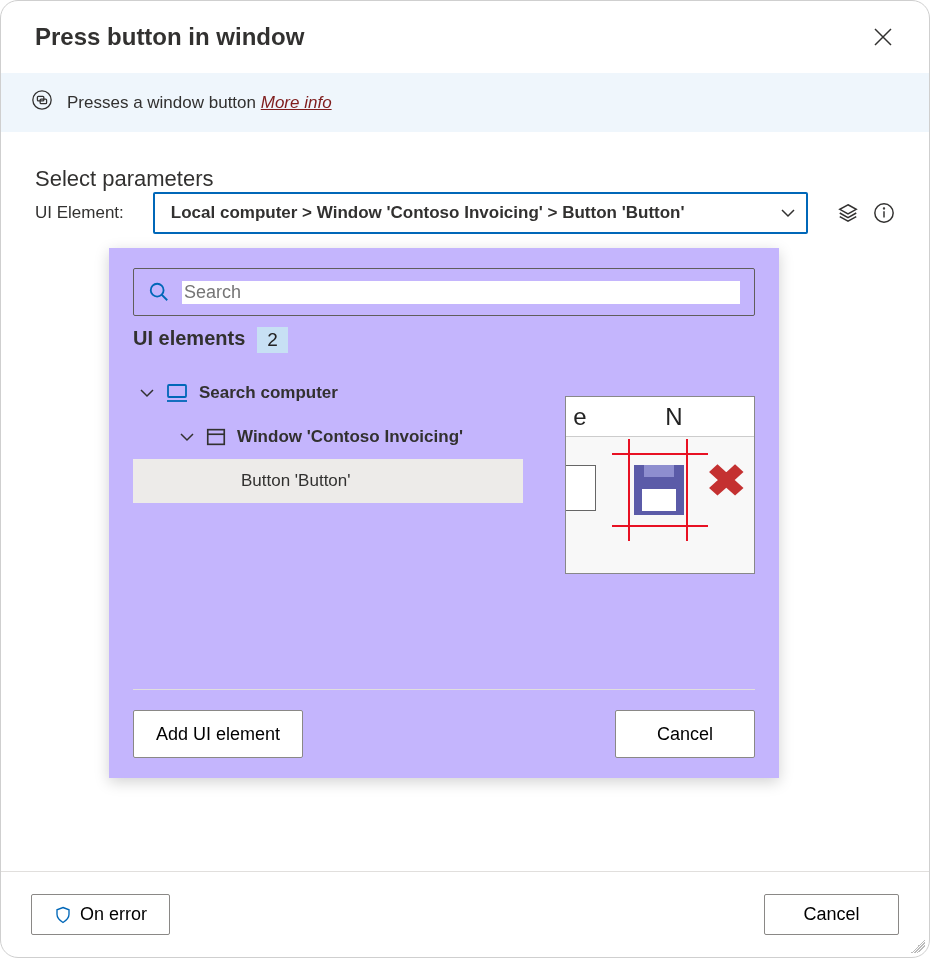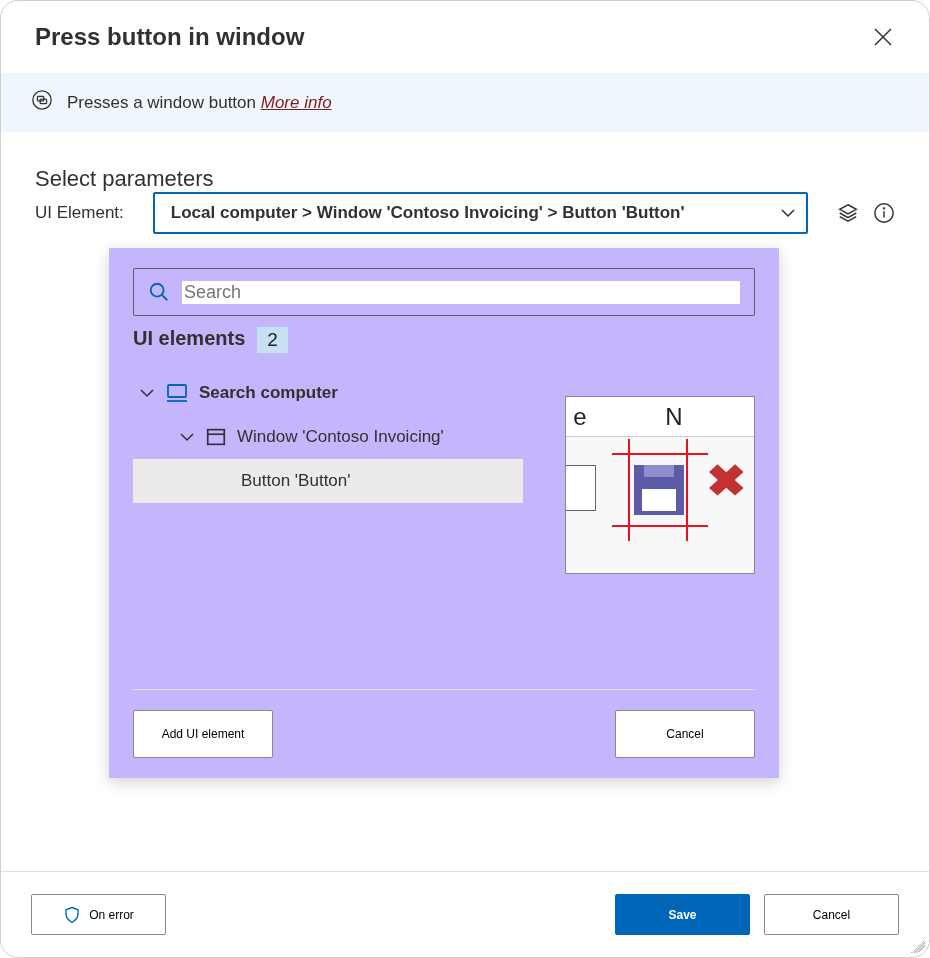--- a/index.html
+++ b/index.html
@@ -122,21 +122,21 @@
     font-weight: 400;
     padding: 2px 10px;
     font-size: 19px;
   }
   .tree { margin-top: 18px; font-size: 17px; }
   .tree-row {
     display: flex; align-items: center; gap: 10px;
     height: 44px;
   }
   .tree-row.level1 { padding-left: 6px; font-weight: 600; }
-  .tree-row.level2 { padding-left: 46px; font-weight: 400; }
+  .tree-row.level2 { padding-left: 46px; font-weight: 700; }
   .tree-row.level3 {
     padding-left: 108px;
     background: #edebe9;
     width: 390px;
   }
   .chevron { width:16px; height:16px; }
   .preview {
     position: absolute;
     right: 24px;
     top: 148px;
@@ -200,21 +200,21 @@
   }
   .btn {
     height: 48px;
     min-width: 140px;
     padding: 0 22px;
     display: flex;
     align-items: center;
     justify-content: center;
     border: 1px solid #8a8886;
     background: #fff;
-    font-size: 12px;
+    font-size: 18px;
     border-radius: 2px;
     cursor: pointer;
     gap: 8px;
   }
   .btn.primary {
     background: #0067b8;
     border-color: #0067b8;
     color: #fff;
     font-weight: 600;
   }
@@ -359,18 +359,17 @@
   </div>
 
   <div class="dlg-footer">
     <button class="btn">
       <svg width="18" height="18" viewBox="0 0 24 24" fill="none" stroke="#0067b8" stroke-width="1.8">
           <path d="M12 2 L20 5 V11 C20 17 12 22 12 22 C12 22 4 17 4 11 V5 Z"></path>
         </svg>
       <span>On error</span>
     </button>
     <div class="spacer"></div>
-    <button class="btn primary">Save</button>
     <button class="btn">Cancel</button>
   </div>
 
   <div class="grip"></div>
 </div>
 
 </body></html>

